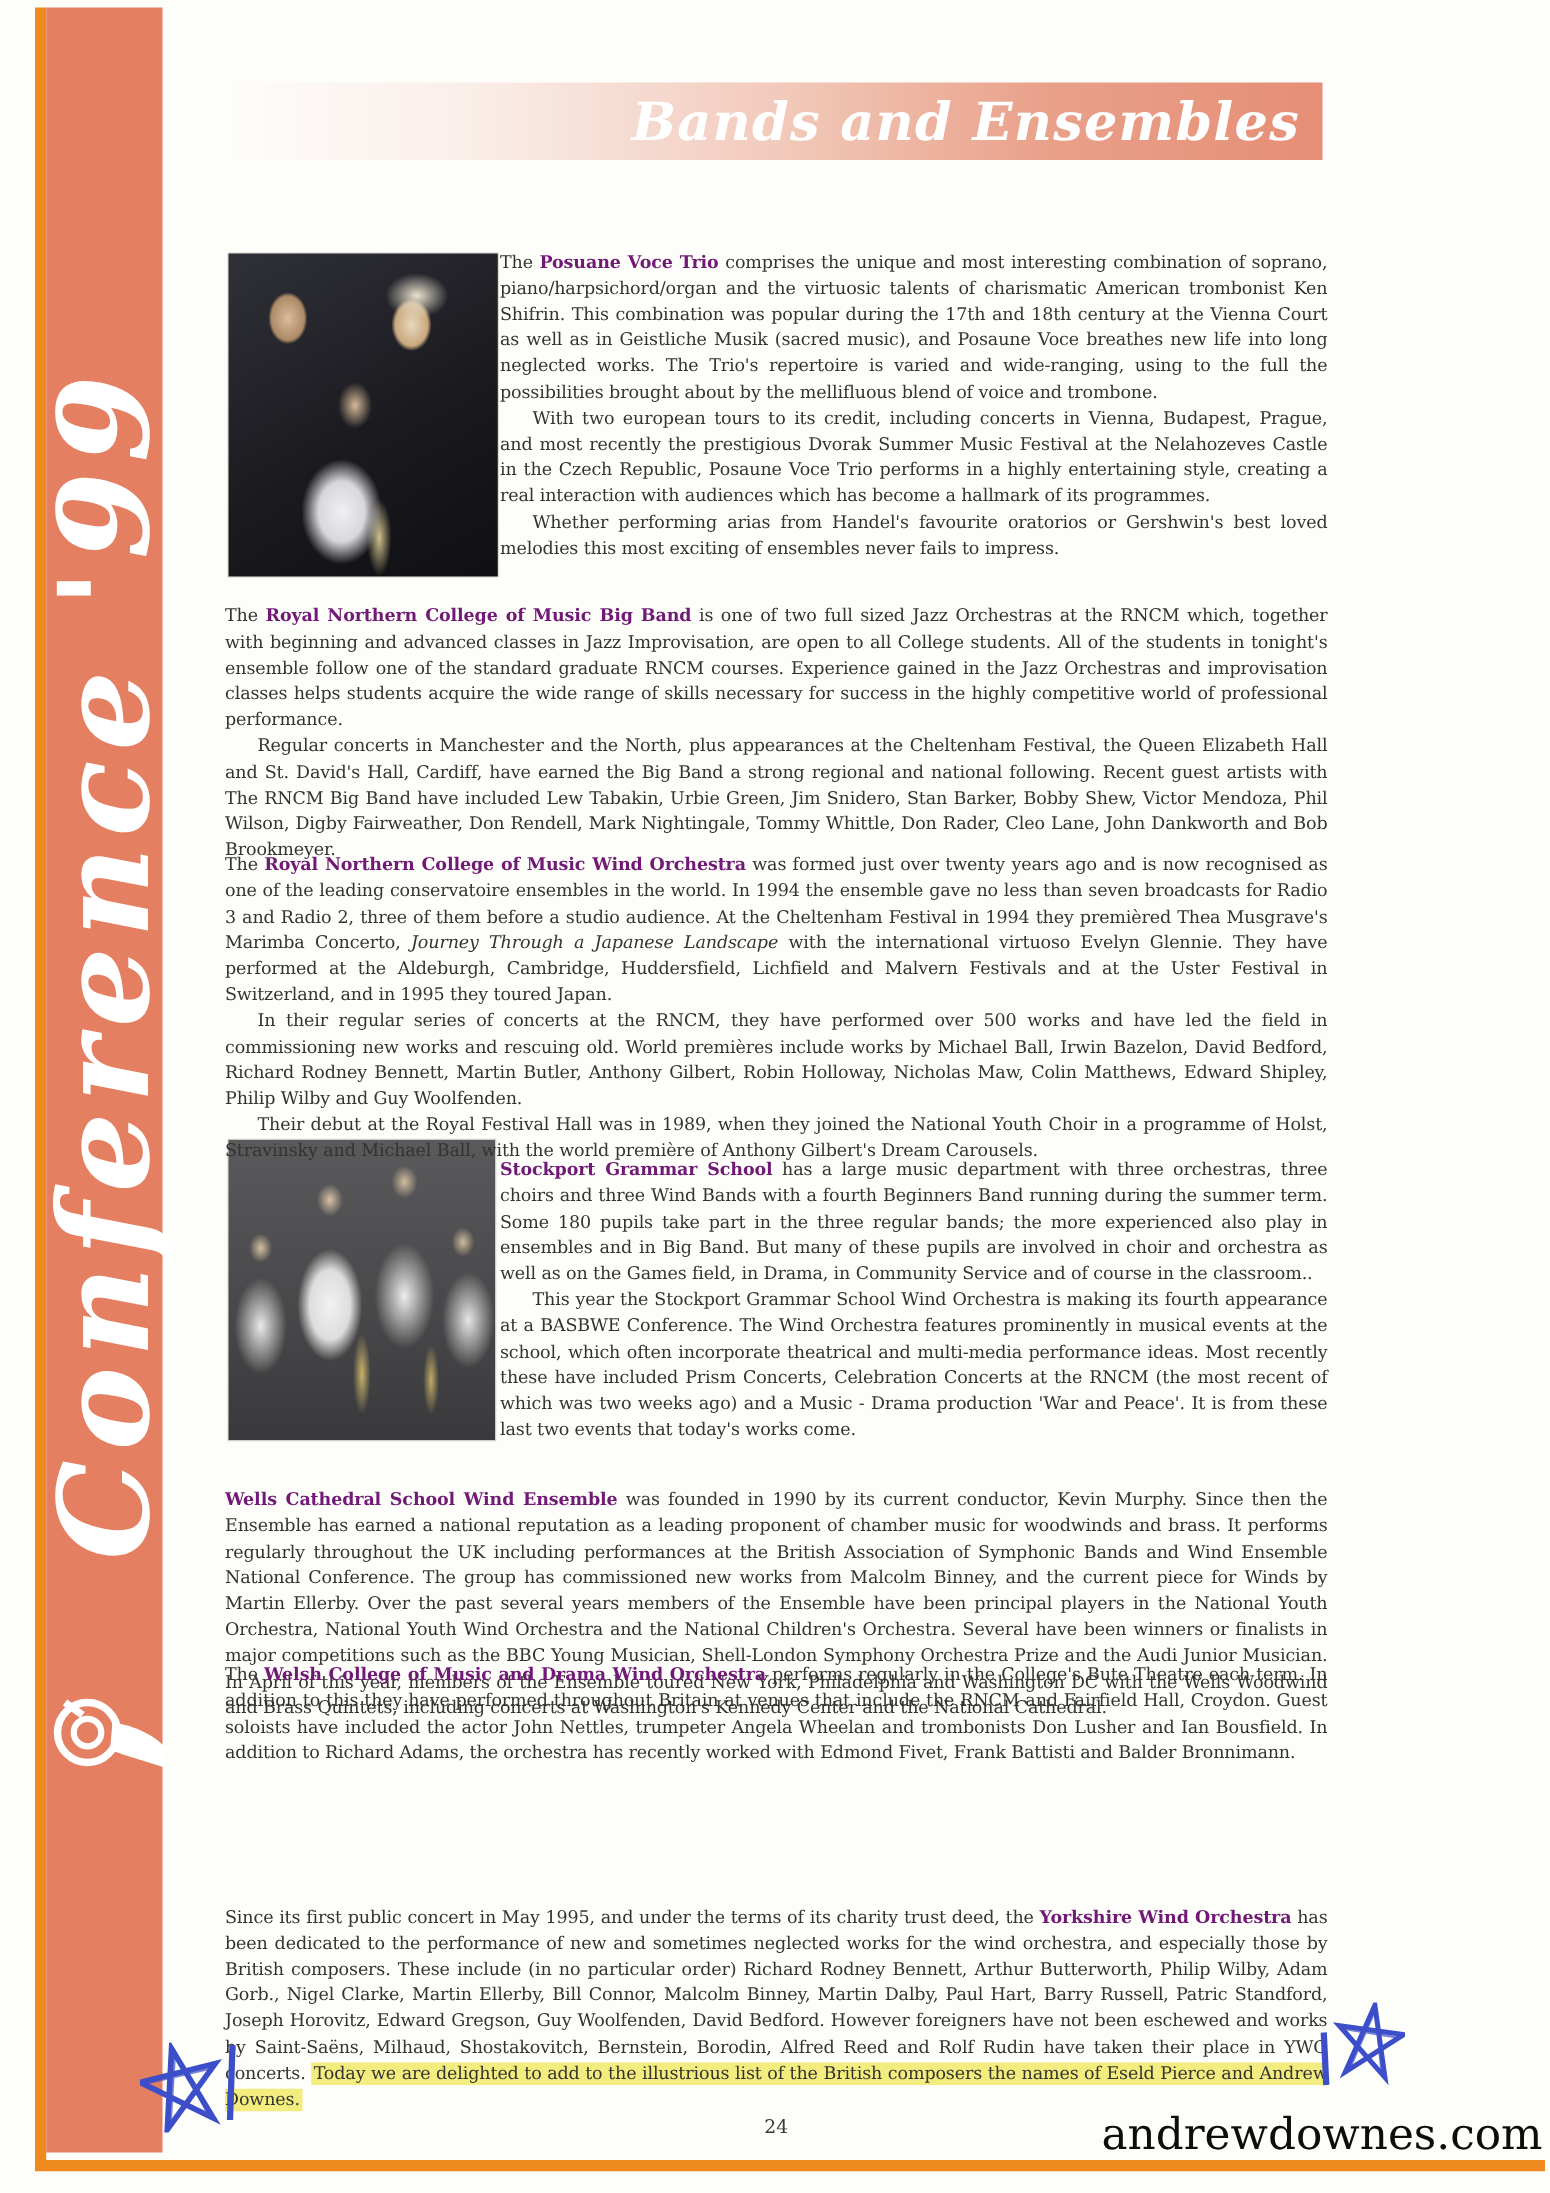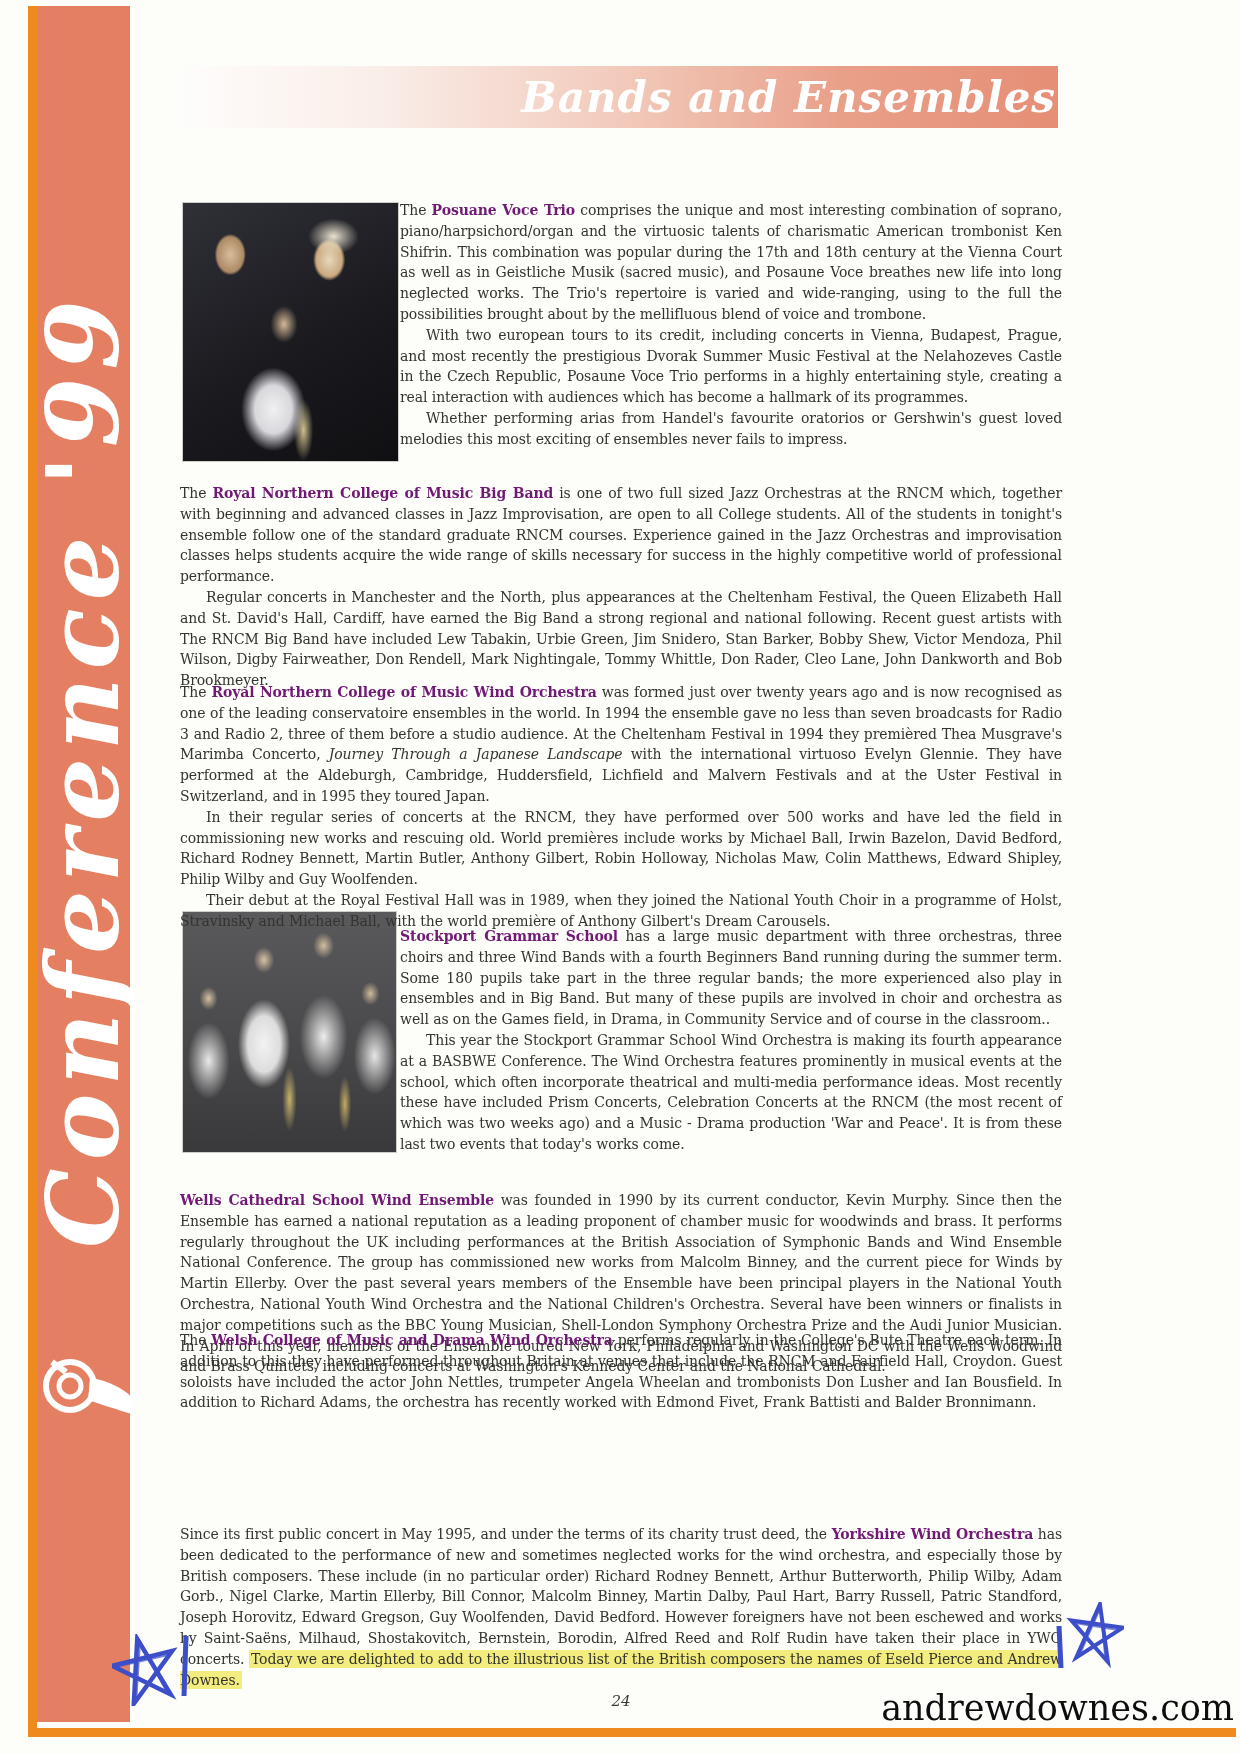--- a/index.html
+++ b/index.html
@@ -12,21 +12,21 @@
   .bottom-line{position:absolute;left:28px;top:1728px;width:1208px;height:9px;background:#ef8a1f;}
   .side-text{position:absolute;left:37px;top:1330px;width:1120px;height:93px;
              transform:rotate(-90deg);transform-origin:0 0;
              text-align:center;line-height:93px;white-space:nowrap;
              font-style:italic;font-weight:bold;font-size:100px;letter-spacing:8px;color:#ffffff;}
   .side-logo{position:absolute;left:40px;top:1352px;}
 
   
   .header-bar{position:absolute;left:186px;top:66px;width:872px;height:62px;box-sizing:border-box;
               background:linear-gradient(90deg,#fefcfb 0%,#faeee9 22%,#f2cabb 50%,#e9a089 75%,#e68e76 100%);
-              display:flex;align-items:center;justify-content:flex-end;padding-right:2px;}
+              display:flex;align-items:center;justify-content:flex-end;padding-right:18px;}
   .header-title{font-size:42px;font-weight:bold;font-style:italic;color:#ffffff;letter-spacing:1px;}
 
   
   .photo{position:absolute;box-shadow:0 0 0 1px rgba(120,120,110,.35);}
   .photo-trio{left:183px;top:203px;width:215px;height:258px;background-color:#17171a;
     background-image:
       radial-gradient(ellipse 42px 30px at 70% 13%,#e9e2cf 0%,rgba(0,0,0,0) 60%),
       radial-gradient(ellipse 26px 34px at 68% 22%,#e6d9bd 0%,#caa87e 50%,rgba(0,0,0,0) 62%),
       radial-gradient(ellipse 24px 32px at 22% 20%,#d9bd9b 0%,#ad8a66 55%,rgba(0,0,0,0) 65%),
       radial-gradient(ellipse 22px 30px at 47% 47%,#d6b996 0%,rgba(0,0,0,0) 62%),
@@ -50,21 +50,21 @@
   
   .sec{position:absolute;}
   .bt{margin:0;font-size:14px;line-height:20.8px;letter-spacing:-0.1px;
       text-align:justify;color:#333330;}
   .bt b{color:#701a75;}
   .ind{text-indent:26px;}
   .hl{background:#f3ec7e;color:inherit;padding:1px 2px;}
 
   
   .page-number{position:absolute;left:180px;top:1692px;width:882px;text-align:center;
-               font-size:15px;color:#3a3a38;font-style:italic;}
+               font-size:15px;color:#3a3a38;}
   .website{position:absolute;right:6px;top:1688px;font-size:35px;color:#0d0d0d;}
 
   .ink{position:absolute;}
 </style>
 </head>
 <body>
 
 <div class="page">
 
   <div class="side-stripe"></div>
@@ -81,21 +81,21 @@
   <div class="header-bar">
     <span class="header-title">Bands and Ensembles</span>
   </div>
 
   <div class="photo photo-trio"></div>
   <div class="photo photo-sax"></div>
 
   <div class="sec" style="left:400px;top:200px;width:662px;">
     <p class="bt"><span>The </span><b>Posuane Voce Trio</b><span> comprises the unique and most interesting combination of soprano, piano/harpsichord/organ and the virtuosic talents of charismatic American trombonist Ken Shifrin. This combination was popular during the 17th and 18th century at the Vienna Court as well as in Geistliche Musik (sacred music), and Posaune Voce breathes new life into long neglected works. The Trio's repertoire is varied and wide-ranging, using to the full the possibilities brought about by the mellifluous blend of voice and trombone.</span></p>
     <p class="bt ind"><span>With two european tours to its credit, including concerts in Vienna, Budapest, Prague, and most recently the prestigious Dvorak Summer Music Festival at the Nelahozeves Castle in the Czech Republic, Posaune Voce Trio performs in a highly entertaining style, creating a real interaction with audiences which has become a hallmark of its programmes.</span></p>
-    <p class="bt ind"><span>Whether performing arias from Handel's favourite oratorios or Gershwin's guest loved melodies this most exciting of ensembles never fails to impress.</span></p>
+    <p class="bt ind"><span>Whether performing arias from Handel's favourite oratorios or Gershwin's best loved melodies this most exciting of ensembles never fails to impress.</span></p>
   </div>
 
   <div class="sec" style="left:180px;top:483px;width:882px;">
     <p class="bt"><span>The </span><b>Royal Northern College of Music Big Band</b><span> is one of two full sized Jazz Orchestras at the RNCM which, together with beginning and advanced classes in Jazz Improvisation, are open to all College students. All of the students in tonight's ensemble follow one of the standard graduate RNCM courses. Experience gained in the Jazz Orchestras and improvisation classes helps students acquire the wide range of skills necessary for success in the highly competitive world of professional performance.</span></p>
     <p class="bt ind"><span>Regular concerts in Manchester and the North, plus appearances at the Cheltenham Festival, the Queen Elizabeth Hall and St. David's Hall, Cardiff, have earned the Big Band a strong regional and national following. Recent guest artists with The RNCM Big Band have included Lew Tabakin, Urbie Green, Jim Snidero, Stan Barker, Bobby Shew, Victor Mendoza, Phil Wilson, Digby Fairweather, Don Rendell, Mark Nightingale, Tommy Whittle, Don Rader, Cleo Lane, John Dankworth and Bob Brookmeyer.</span></p>
   </div>
 
   <div class="sec" style="left:180px;top:682px;width:882px;">
     <p class="bt"><span>The </span><b>Royal Northern College of Music Wind Orchestra</b><span> was formed just over twenty years ago and is now recognised as one of the leading conservatoire ensembles in the world. In 1994 the ensemble gave no less than seven broadcasts for Radio 3 and Radio 2, three of them before a studio audience. At the Cheltenham Festival in 1994 they premièred Thea Musgrave's Marimba Concerto, </span><i>Journey Through a Japanese Landscape</i><span> with the international virtuoso Evelyn Glennie. They have performed at the Aldeburgh, Cambridge, Huddersfield, Lichfield and Malvern Festivals and at the Uster Festival in Switzerland, and in 1995 they toured Japan.</span></p>
     <p class="bt ind"><span>In their regular series of concerts at the RNCM, they have performed over 500 works and have led the field in commissioning new works and rescuing old. World premières include works by Michael Ball, Irwin Bazelon, David Bedford, Richard Rodney Bennett, Martin Butler, Anthony Gilbert, Robin Holloway, Nicholas Maw, Colin Matthews, Edward Shipley, Philip Wilby and Guy Woolfenden.</span></p>

